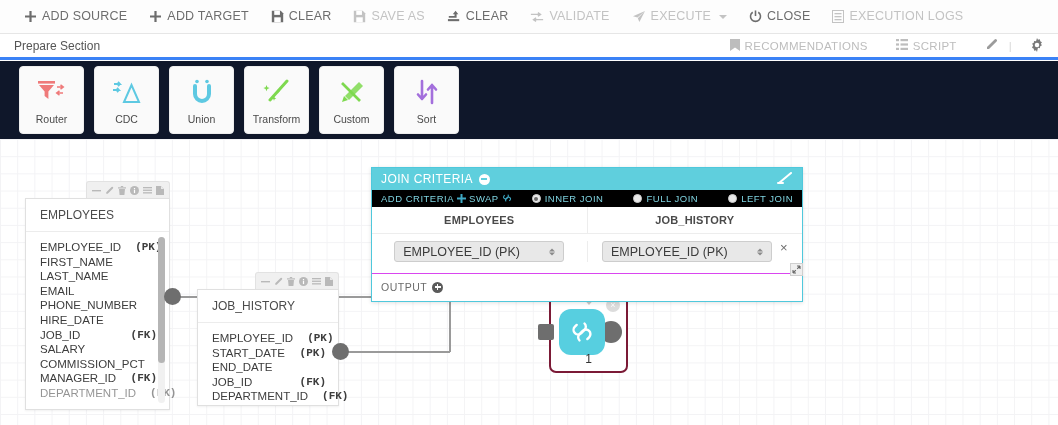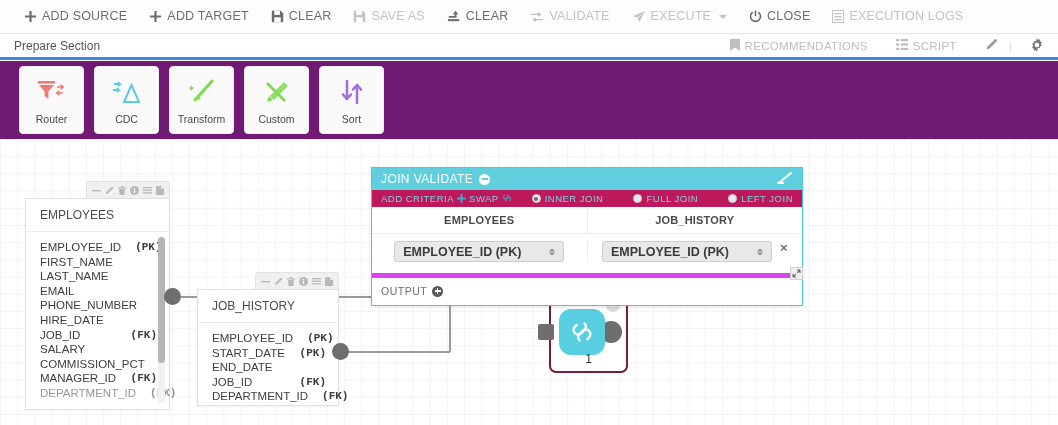--- a/index.html
+++ b/index.html
@@ -46,21 +46,21 @@
     font-size:12px; color:#555;
   }
   #subbar .left { flex:0 0 auto; }
   #subbar .right { margin-left:auto; display:flex; align-items:center; gap:28px; }
   .sub-item { display:flex; align-items:center; gap:5px; color:#bdbdbd; font-size:11.5px; letter-spacing:.3px; cursor:pointer;}
   .sub-sep { color:#d8d8d8; }
 
   
   #palette {
     position:absolute; top:61px; left:0; right:0; height:78px;
-    background:#701a75;
+    background:#0f172a;
     display:flex; align-items:center; gap:10px;
     padding-left:19px;
     z-index:6;
   }
   .pal-card {
     width:65px; height:68px;
     background:#fafafa;
     border:1px solid #ededed;
     border-radius:4px;
     display:flex; flex-direction:column; align-items:center; justify-content:center;
@@ -155,60 +155,60 @@
     color:#fff; font-size:12px; letter-spacing:.4px;
   }
   .jp-head .ttl { font-weight:normal; }
   .jp-min {
     width:11px;height:11px;border-radius:50%;background:#fff;
     display:inline-flex;align-items:center;justify-content:center;margin-left:6px;cursor:pointer;
   }
   .jp-min::before{content:"";width:6px;height:2px;background:#5fcfdd;display:block;}
   .jp-expand{ margin-left:auto; cursor:pointer; }
   .jp-sub {
-    background:#be185d; height:17px;
+    background:#000000; height:17px;
     display:flex; align-items:center; padding:0 9px;
     font-size:9.5px; color:#7fd3e0; letter-spacing:.5px;
   }
   .jp-sub .a { display:flex; align-items:center; gap:3px; cursor:pointer; }
   .jp-sub .plus { color:#3fa9c4; font-size:12px; line-height:1; }
   .jp-radios { margin-left:auto; display:flex; align-items:center; gap:30px; }
   .rad { display:flex; align-items:center; gap:4px; cursor:pointer; }
   .rad .dot {
     width:9px;height:9px;border-radius:50%;background:#e9e9e9;border:1px solid #cfcfcf;
     display:inline-flex;align-items:center;justify-content:center;
   }
   .rad.on .dot::after{content:"";width:4px;height:4px;border-radius:50%;background:#6a6a6a;}
   .jp-cols { display:flex; border-bottom:1px solid #ededed; }
   .jp-col {
     flex:1; text-align:center; font-size:11px; color:#4a4a4a;
     padding:7px 0 7px 0; font-weight:bold; letter-spacing:.2px;
   }
   .jp-col:first-child { border-right:1px solid #ededed; }
   .jp-row { display:flex; padding:7px 0 11px 0; }
-  .jp-cell { flex:1; display:flex; justify-content:center; gap:8px;font-weight:bold; }
+  .jp-cell { flex:1; display:flex; justify-content:center; gap:8px; }
   .jp-cell:first-child { border-right:1px solid #ededed; }
   .sel {
     width:170px; height:21px;
     background:#e8e8e8; border:1px solid #cdcdcd; border-radius:3px;
     display:flex; align-items:center;
     padding:0 8px;
     font-size:12.5px; color:#3b3b3b;
     position:relative; cursor:pointer;
   }
   .sel .spin {
     position:absolute; right:8px; top:50%; transform:translateY(-50%);
     display:flex; flex-direction:column; gap:1px; color:#8a8a8a;
   }
   .sel .spin i { width:0;height:0;border-left:3px solid transparent;border-right:3px solid transparent; display:block;}
   .sel .spin i.u { border-bottom:3px solid #8a8a8a;}
   .sel .spin i.d { border-top:3px solid #8a8a8a;}
   .rm-x { color:#6d6d6d; font-size:13px; cursor:pointer; line-height:1; }
   .jp-output {
-    border-top:5px solid #d946ef;
+    border-top:1px solid #d946ef;
     padding:7px 9px 8px 9px;
     display:flex; align-items:center; gap:5px;
     font-size:10.5px; color:#6b6b6b; letter-spacing:.5px;text-align:center;
   }
   .plus-circ {
     width:11px;height:11px;border-radius:50%;background:#5a5a5a;
     display:inline-flex;align-items:center;justify-content:center;position:relative;
   }
   .plus-circ::before,.plus-circ::after{content:"";position:absolute;background:#fff;}
   .plus-circ::before{width:6px;height:1.6px;}
@@ -418,20 +418,30 @@
       <svg width="30" height="26" viewBox="0 0 30 26">
         <path d="M12 23h15L19.5 6z" fill="none" stroke="#5ec9e2" stroke-width="2"></path>
         <path d="M2 5h6l-2-2.2M8 5l-2 2.2" stroke="#5ec9e2" stroke-width="1.8" fill="none"></path>
         <path d="M1 11h6l-2-2.2M7 11l-2 2.2" stroke="#5ec9e2" stroke-width="1.8" fill="none"></path>
       </svg>
     </div>
     <div class="pal-label">CDC</div>
   </div>
 
 
+  <div class="pal-card">
+    <div class="pal-icon">
+      <svg width="26" height="26" viewBox="0 0 26 26">
+        <circle cx="8" cy="2.5" r="1.8" fill="#5ec9e2"></circle>
+          <circle cx="18" cy="2.5" r="1.8" fill="#5ec9e2"></circle>
+        <path d="M6 7v8a7 7 0 0 0 14 0V7" stroke="#5ec9e2" stroke-width="4" fill="none" stroke-linecap="round"></path>
+      </svg>
+    </div>
+    <div class="pal-label">Union</div>
+  </div>
 
   <div class="pal-card">
     <div class="pal-icon">
       <svg width="28" height="26" viewBox="0 0 28 26">
         <path d="M24 2L7 21" stroke="#7ed94f" stroke-width="3" stroke-linecap="round"></path>
         <path d="M3.5 6l.9 2.2 2.2.9-2.2.9-.9 2.2-.9-2.2-2.2-.9 2.2-.9z" fill="#7ed94f"></path>
         <path d="M15 10.5l.6 1.4 1.4.6-1.4.6-.6 1.4-.6-1.4-1.4-.6 1.4-.6z" fill="#7ed94f"></path>
         <path d="M11 17l.7 1.7 1.7.7-1.7.7-.7 1.7-.7-1.7-1.7-.7 1.7-.7z" fill="#7ed94f"></path>
       </svg>
     </div>
@@ -639,21 +649,21 @@
       <svg width="26" height="26" viewBox="0 0 26 26">
         <path d="M15.5 4.5a4.5 4.5 0 0 1 0 6.4l-3.2 3.2a4.5 4.5 0 0 1-6.4-6.4l1.8-1.8" stroke="#fff" stroke-width="2.4" fill="none" stroke-linecap="round"></path>
         <path d="M10.5 21.5a4.5 4.5 0 0 1 0-6.4l3.2-3.2a4.5 4.5 0 0 1 6.4 6.4l-1.8 1.8" stroke="#fff" stroke-width="2.4" fill="none" stroke-linecap="round"></path>
       </svg>
     </div>
     <div class="num">1</div>
   </div>
 
   <div id="join-panel">
     <div class="jp-head">
-      <span class="ttl">JOIN VALIDATE</span>
+      <span class="ttl">JOIN CRITERIA</span>
       <span class="jp-min"></span>
       <span class="jp-expand">
         <svg width="17" height="12" viewBox="0 0 17 12">
             <path d="M1 11h5M2 11L14 1" stroke="#fff" stroke-width="2" fill="none" stroke-linecap="round"></path>
           </svg>
       </span>
     </div>
 
     <div class="jp-sub">
       <span class="a">

